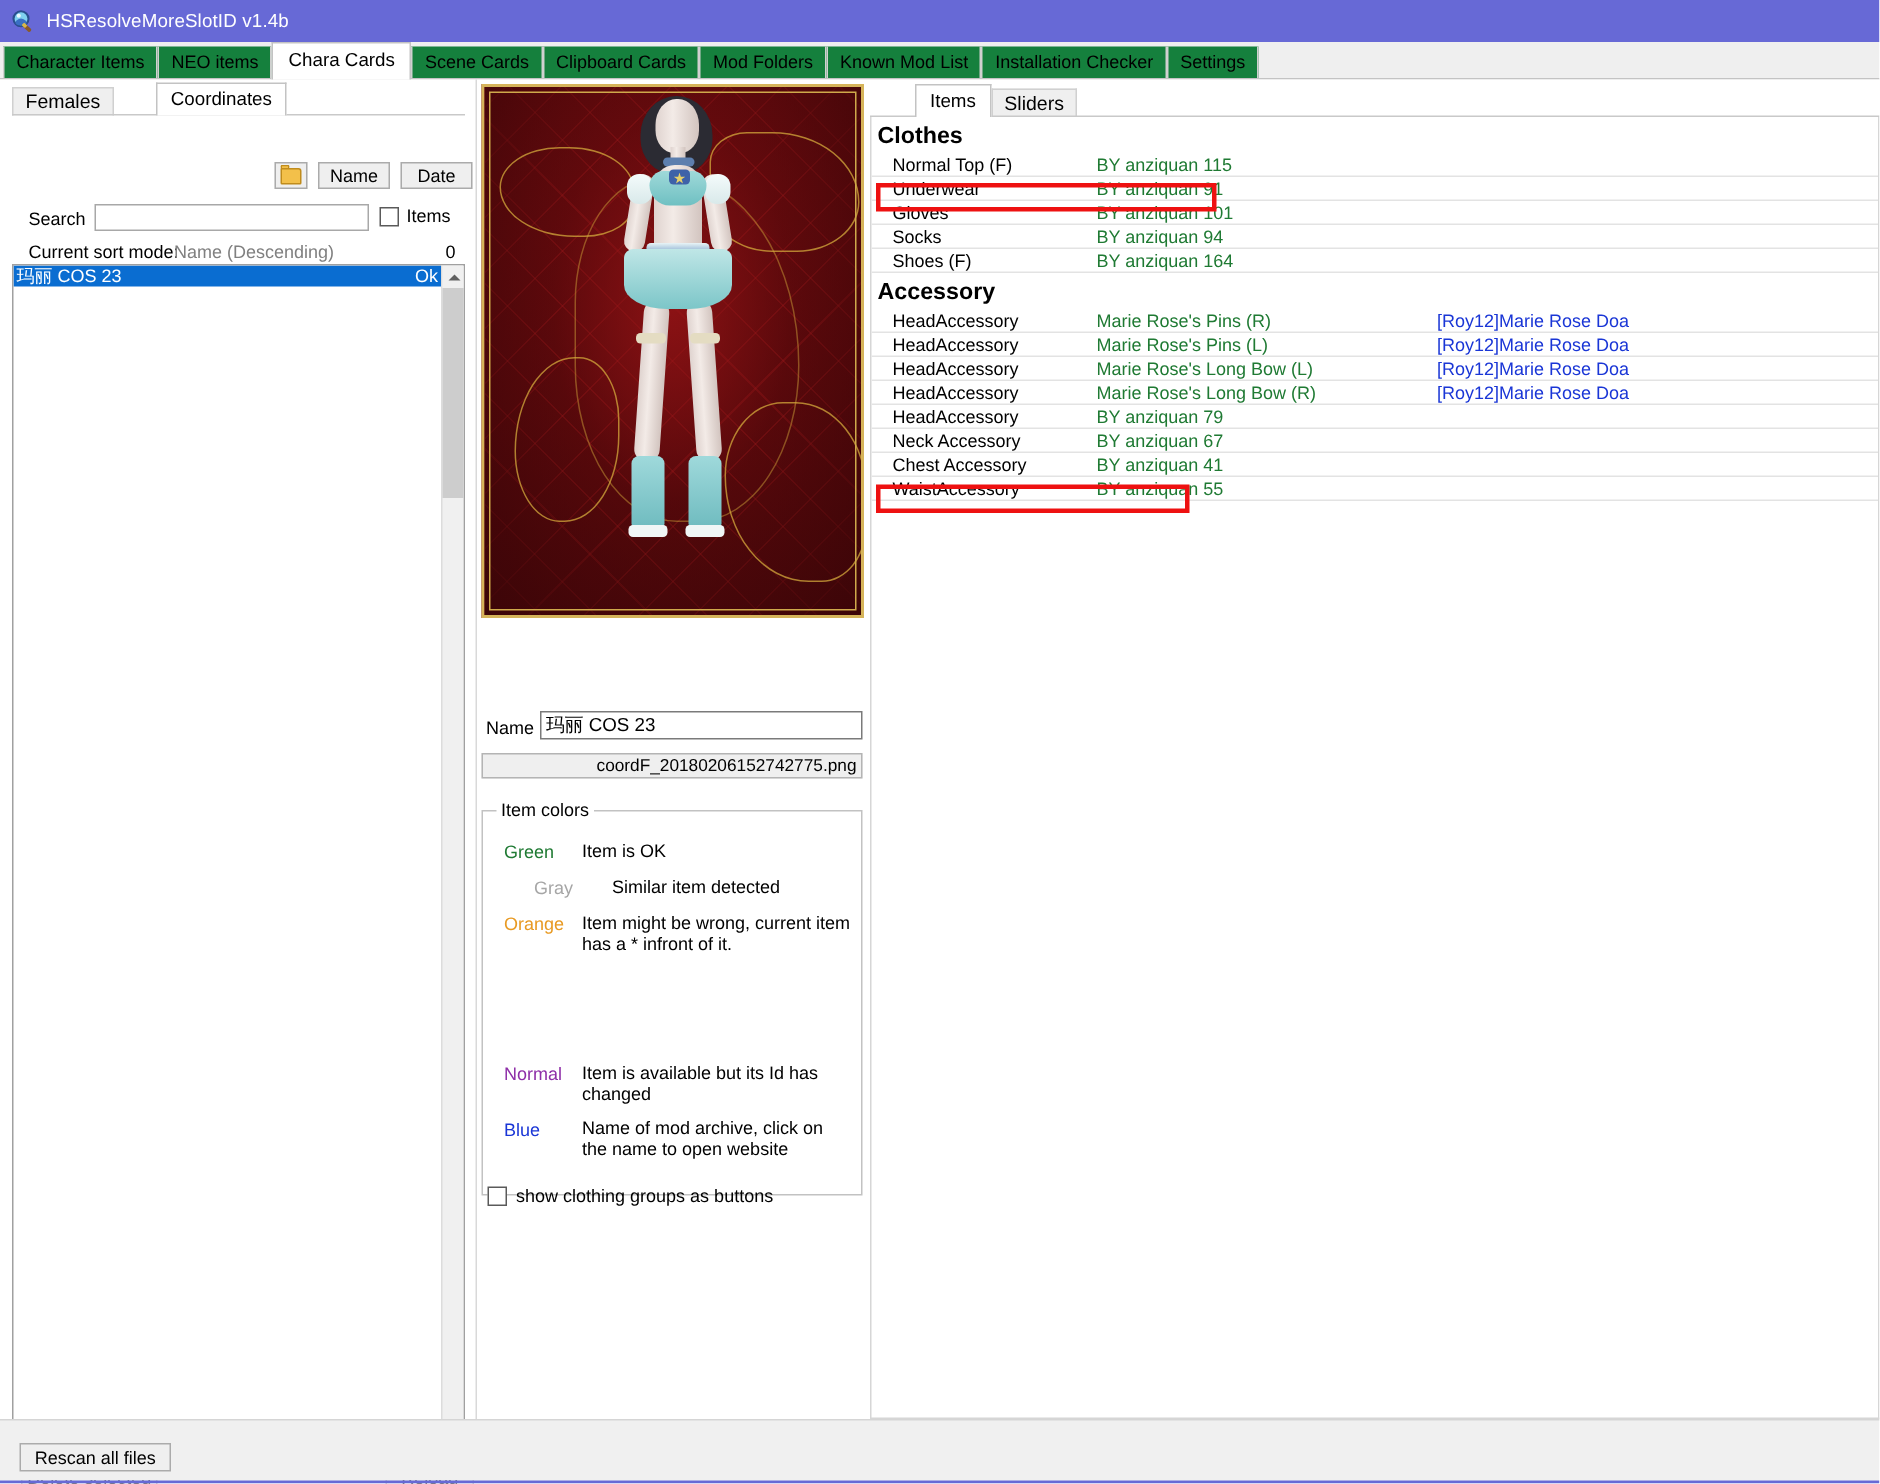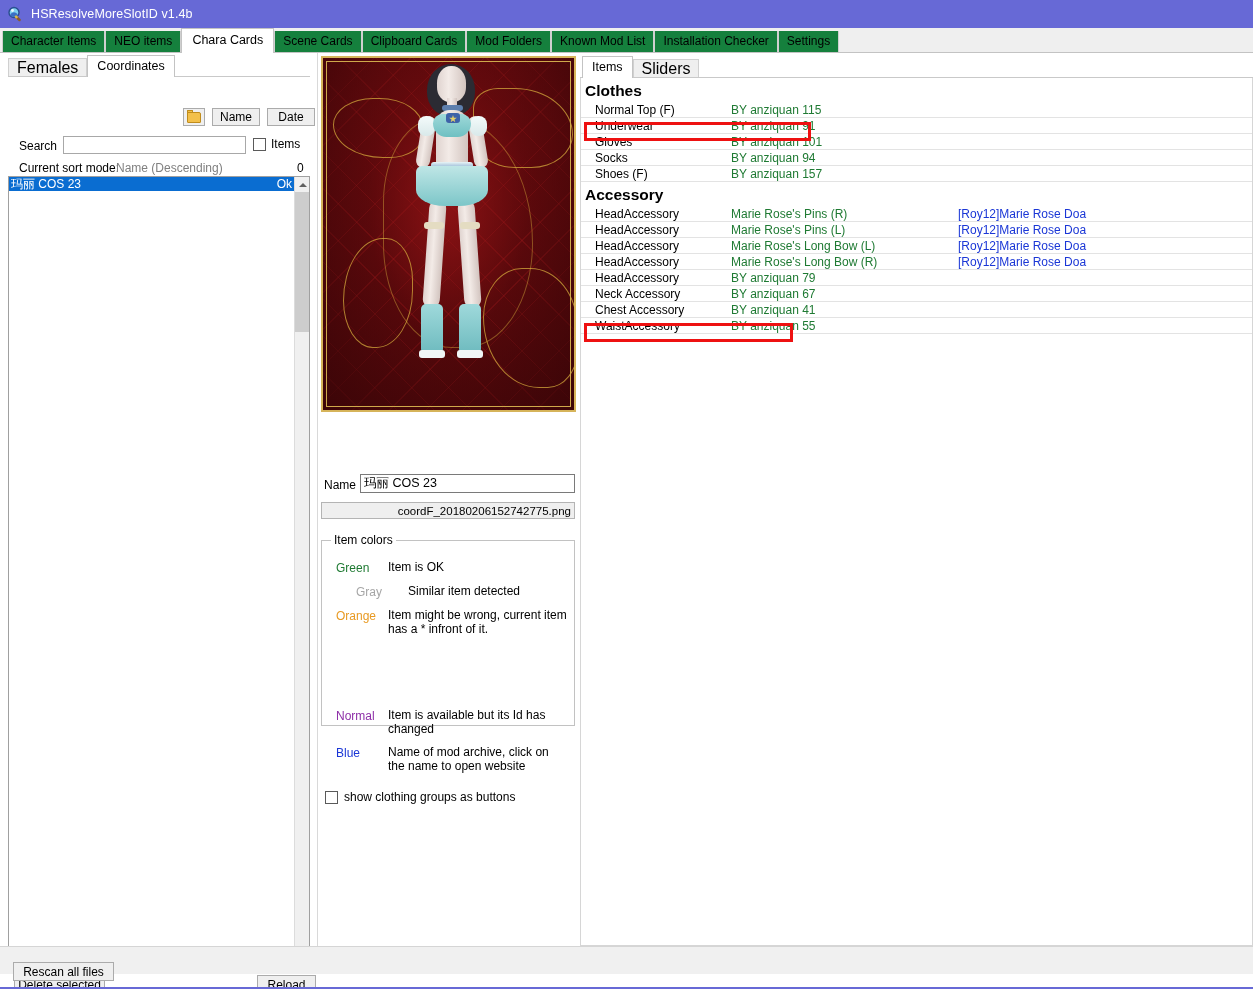--- a/index.html
+++ b/index.html
@@ -63,28 +63,28 @@
     position:absolute; left:0; top:53px; width:318px; height:893px;
     background:#ffffff;
     border-right:1px solid #d9d9d9;
   }
   #subtabstrip {
     position:absolute; left:8px; top:2px; width:302px; height:22px;
     display:flex; align-items:flex-end;
   }
   .stab {
     height:19px; line-height:18px; padding:0 8px;
-    font-size:16px; background:#efefef;
+    font-size:13px; background:#efefef;
     border:1px solid #d0d0d0; border-bottom:none;
     cursor:default;
   }
   .stab.active {
     height:22px; line-height:21px; background:#ffffff;
     border:1px solid #c3c3c3; border-bottom:none;
-    font-size:12.5px; z-index:2; padding:0 9px;
+    font-size:12.5px; z-index:2; padding:0 9px;margin-left:28px;
   }
   #subtab-underline {
     position:absolute; left:8px; top:23px; width:302px; height:1px;
     background:#c9c9c9;
   }
 
   .btn {
     background:#efefef; border:1px solid #ababab;
     font-size:12px; font-family:"Liberation Sans", sans-serif;
     color:#000; text-align:center; cursor:default;
@@ -229,21 +229,21 @@
     padding:0 3px; font-family:"Liberation Sans", sans-serif; outline:none;
   }
   #filename-bar {
     position:absolute; left:3px; top:449px; width:254px; height:17px;
     border:1px solid #b4b4b4; background:#efefef;
     font-size:11.5px; display:flex; align-items:center;
     justify-content:flex-end; padding-right:3px; color:#000;
   }
 
   #itemcolors-group {
-    position:absolute; left:3px; top:487px; width:254px; height:186px;
+    position:absolute; left:3px; top:487px; width:254px; height:257px;
     border:1px solid #c2c2c2; background:#ffffff;
   }
   #itemcolors-legend {
     position:absolute; left:9px; top:-8px; background:#ffffff;
     padding:0 3px; font-size:12px; color:#000;
   }
   .legend-row {
     position:absolute; display:flex; left:14px; width:232px;
   }
   .legend-key { width:52px; flex:0 0 52px; font-size:12px; }
@@ -294,21 +294,21 @@
   }
   .item-slot { position:absolute; left:14px; top:0; color:#000; }
   .item-name { position:absolute; left:126px; top:0; color:#1f7a33;margin-left:24px; }
   .item-mod  { position:absolute; left:377px; top:0; color:#1a36d6; }
   .redbox {
     position:absolute; border:3px solid #ee1111; pointer-events:none;
   }
 
   
   #bottombar {
-    position:absolute; left:0; top:946px; width:1253px; height:28px;
+    position:absolute; left:0; top:946px; width:1253px; height:41px;
     background:#f0f0f0; border-top:1px solid #d5d5d5;
   }
   #btn-rescan { position:absolute; left:13px; top:15px; width:101px; height:19px; }
   #bottom-accent {
     position:absolute; left:0; top:987px; width:1253px; height:2px; background:#6769d6;
   }
 </style>
 </head>
 <body>
 
@@ -480,21 +480,21 @@
       <span class="item-name">BY anziquan 101</span>
       <span class="item-mod"></span>
     </div>
     <div class="item-row">
       <span class="item-slot">Socks</span>
       <span class="item-name">BY anziquan 94</span>
       <span class="item-mod"></span>
     </div>
     <div class="item-row">
       <span class="item-slot">Shoes (F)</span>
-      <span class="item-name">BY anziquan 157</span>
+      <span class="item-name">BY anziquan 164</span>
       <span class="item-mod"></span>
     </div>
 
     <div class="group-title">Accessory</div>
     <div class="item-row">
       <span class="item-slot">HeadAccessory</span>
       <span class="item-name">Marie Rose's Pins (R)</span>
       <span class="item-mod">[Roy12]Marie Rose Doa</span>
     </div>
     <div class="item-row">

